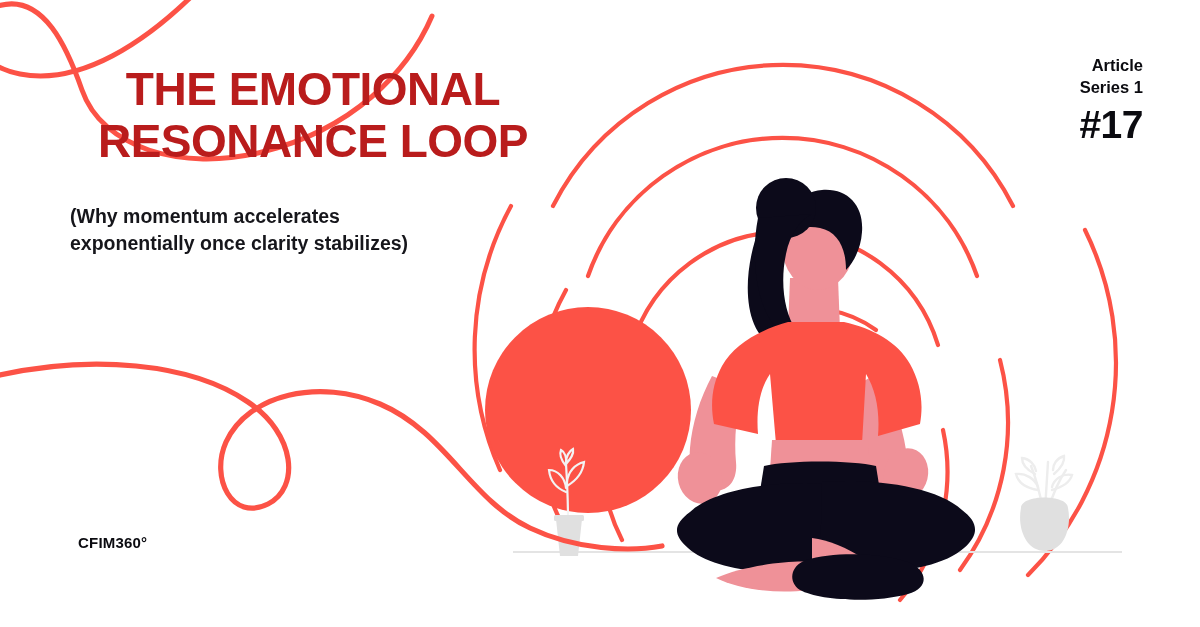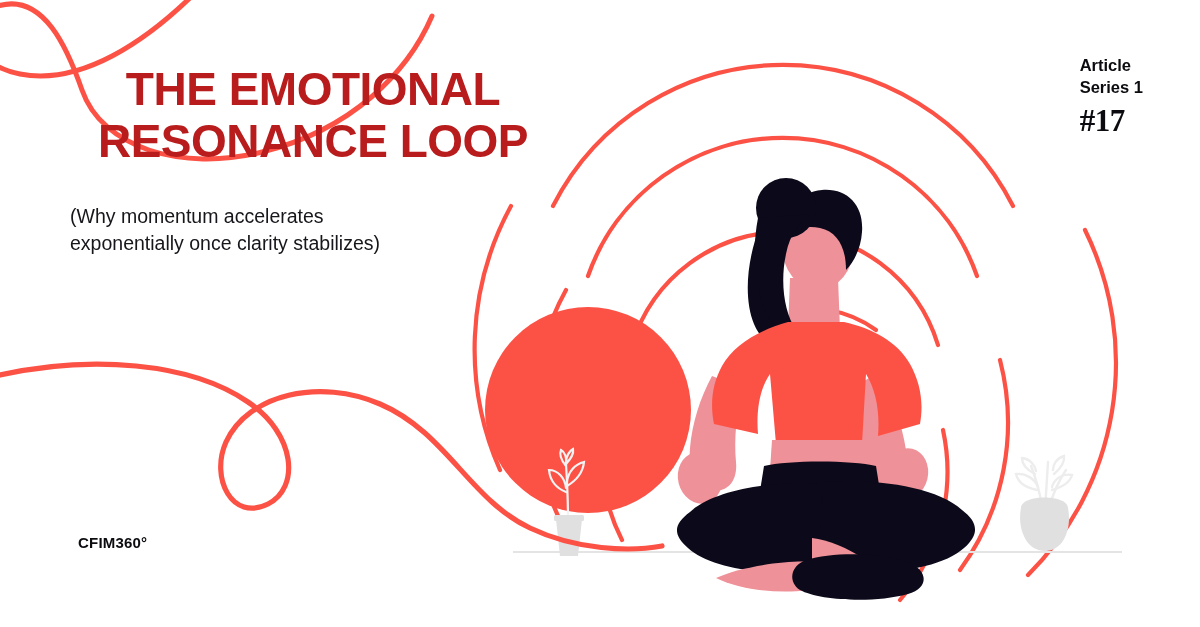--- a/index.html
+++ b/index.html
@@ -46,45 +46,45 @@
     margin: 0;
     white-space: pre-line;
     text-align: center;
   }
   #poster-subtitle {
     position: absolute;
     left: 70px;
     top: 203px;
     width: 430px;
     font-family: "Liberation Sans", sans-serif;
-    font-weight: normal;
+    font-weight: bold;
     font-size: 19.5px;
     line-height: 1.38;
     color: #16161b;
     white-space: pre-line;
   }
   #series-block {
     position: absolute;
     right: 57px;
     top: 55px;
-    text-align: left;
+    text-align: right;
   }
   #series-label {
     font-family: "Liberation Sans", sans-serif;
     font-weight: bold;
     font-size: 16.5px;
     line-height: 1.32;
     color: #0b0b10;
     white-space: pre-line;
   }
   #issue-number {
     margin-top: 6px;
-    font-family: Liberation Serif, serif;
-    font-weight: bold;
-    font-size: 31px;
+    font-family: Liberation Sans, sans-serif;
+    font-weight: bold;
+    font-size: 39px;
     line-height: 1;
     letter-spacing: -0.5px;
     color: #0b0b10;
   }
   #brand-logo {
     position: absolute;
     left: 78px;
     top: 534px;
     font-family: "Liberation Sans", sans-serif;
     font-weight: bold;

